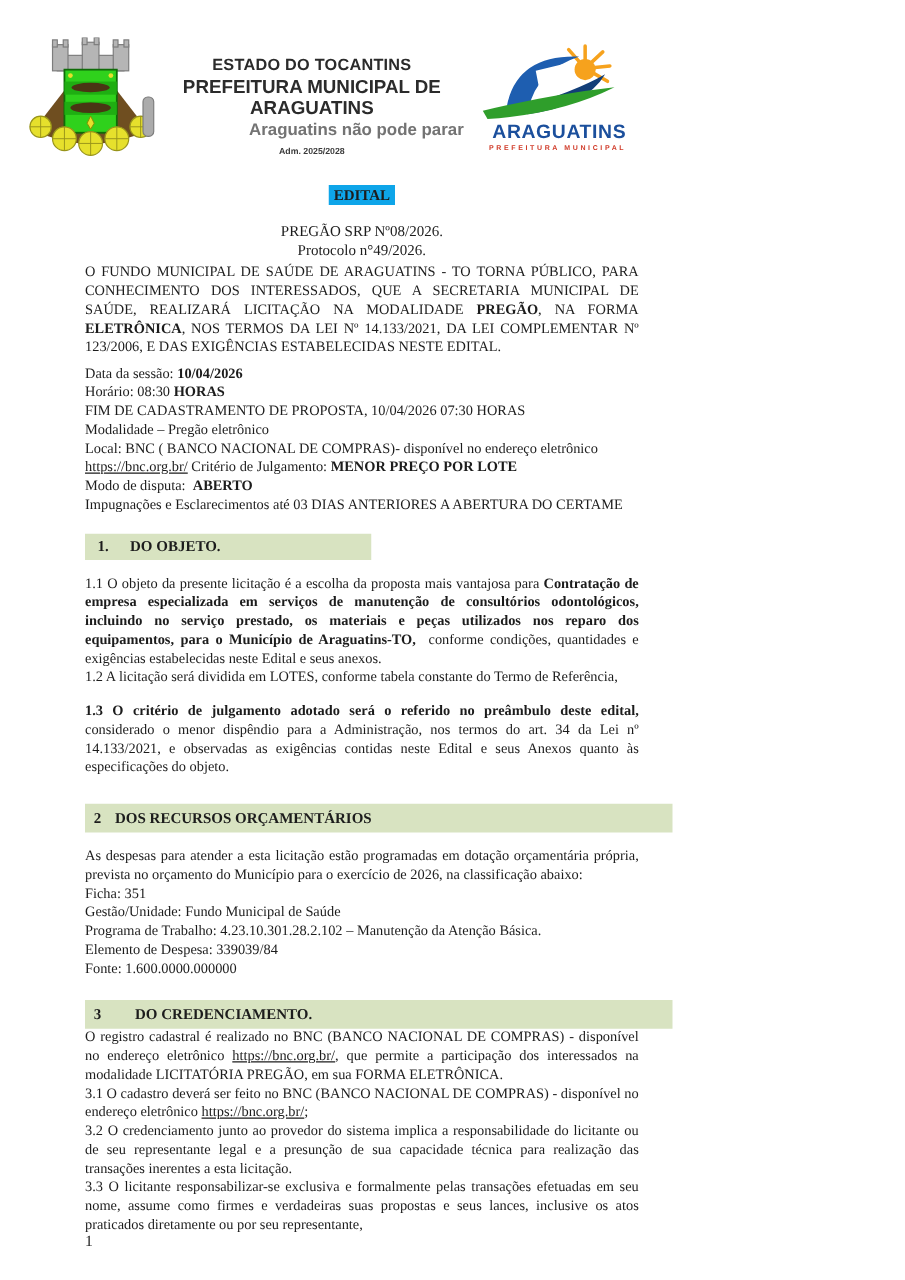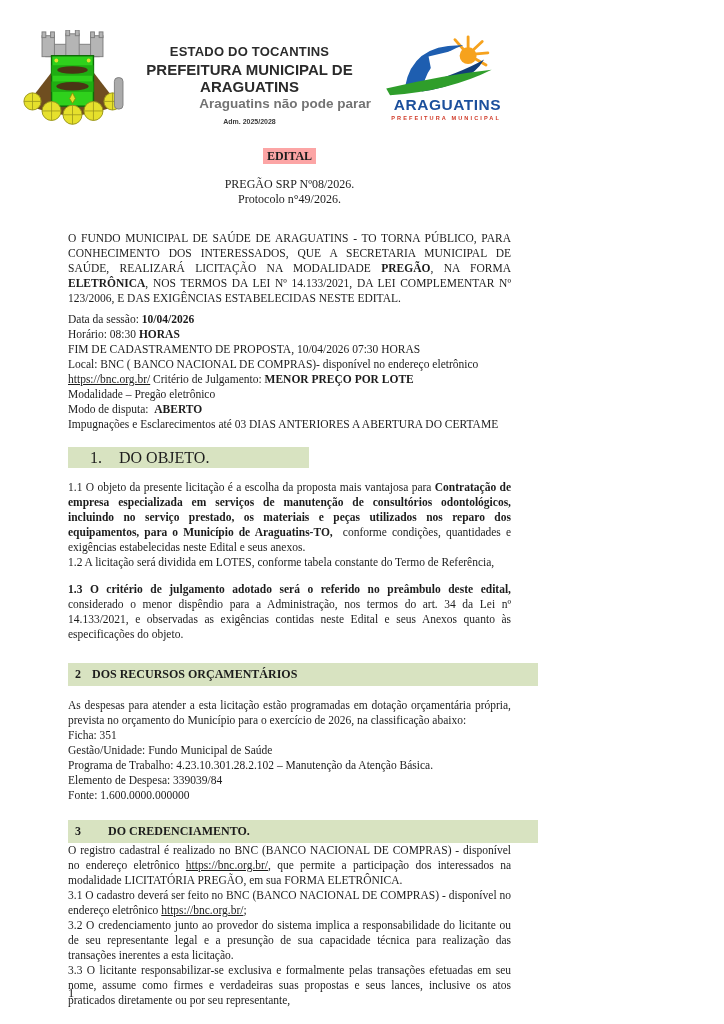--- a/index.html
+++ b/index.html
@@ -18,32 +18,32 @@
   .lh-logo{width:130px;margin-right:78px;flex:none;text-align:right;padding-top:4px;}
   .logo-name{font-family:"Liberation Sans",sans-serif;font-weight:bold;font-size:15.5px;
              color:#1b4f9c;letter-spacing:.5px;margin-top:-6px;}
   .logo-sub{font-family:"Liberation Sans",sans-serif;font-weight:bold;font-size:5.6px;
             color:#d03a28;letter-spacing:2.1px;margin-top:1px;}
   
   .doc{font-size:11.5px;line-height:15px;}
   .center{text-align:center;}
   .jt{text-align:justify;}
   .b{font-weight:bold;}
-  .hl{background:#fca5a5;}
+  .hl{background:#0ea5e9;}
   .edital{margin-top:15px;}
   .edital span{font-weight:bold;font-size:12px;padding:1px 4px;}
   .pregao{margin-top:13px;font-weight:normal;font-size:12px;line-height:15px;}
-  .intro{margin-top:24px;}
+  .intro{margin-top:3px;}
   .session{margin-top:6px;}
   .session .ln{min-height:15px;}
   a.link{color:inherit;text-decoration:underline;cursor:pointer;}
   
   .sec1{margin-top:15px;}
-  .sec1 .hl-box{display:inline-block;background:#d8e3c1;width:214px;padding:3px 5px 3px 22px;
-                font-weight:normal;font-size:16px;}
+  .sec1 .hl-box{display:inline-block;background:#d8e3c1;width:214px;padding:3px 5px 3px 10px;
+                font-weight:bold;font-size:12px;}
   .sec1 .num{margin-right:17px;}
   .band{background:#d8e3c1;margin-right:-27px;padding:4px 0 4px 7px;
         font-weight:bold;font-size:12px;}
   .band .ttl2{margin-left:11px;}
   .band .ttl3{margin-left:27px;}
   .band2{margin-top:21px;}
   .band3{margin-top:17px;}
   .p-obj{margin-top:12px;}
   .p-std{margin-top:0;}
   .budget{margin-top:12px;}
@@ -132,22 +132,22 @@
       <div>PREGÃO SRP Nº08/2026.</div>
       <div>Protocolo n°49/2026.</div>
     </div>
 
     <p class="jt intro" style="margin-bottom:0;"><span>O FUNDO MUNICIPAL DE SAÚDE DE ARAGUATINS - TO TORNA PÚBLICO, PARA CONHECIMENTO DOS INTERESSADOS, QUE A SECRETARIA MUNICIPAL DE SAÚDE, REALIZARÁ LICITAÇÃO NA MODALIDADE </span><span class="b">PREGÃO</span><span>, NA FORMA </span><span class="b">ELETRÔNICA</span><span>, NOS TERMOS DA LEI Nº 14.133/2021, DA LEI COMPLEMENTAR Nº 123/2006, E DAS EXIGÊNCIAS ESTABELECIDAS NESTE EDITAL.</span></p>
 
     <div class="session">
       <div class="ln"><span>Data da sessão: </span><span class="b">10/04/2026</span></div>
       <div class="ln"><span>Horário: 08:30 </span><span class="b">HORAS</span></div>
       <div class="ln">FIM DE CADASTRAMENTO DE PROPOSTA, 10/04/2026 07:30 HORAS</div>
+      <div class="ln">Modalidade – Pregão eletrônico</div>
       <div class="ln"><span>Local: BNC ( BANCO NACIONAL DE COMPRAS)- disponível no endereço eletrônico </span><a class="link">https://bnc.org.br/</a><span> Critério de Julgamento: </span><span class="b">MENOR PREÇO POR LOTE</span></div>
-      <div class="ln">Modalidade – Pregão eletrônico</div>
       <div class="ln"><span>Modo de disputa: &nbsp;</span><span class="b">ABERTO</span></div>
       <div class="ln">Impugnações e Esclarecimentos até 03 DIAS ANTERIORES A ABERTURA DO CERTAME</div>
     </div>
 
     <div class="sec1">
       <div class="hl-box"><span class="num">1.</span><span>DO OBJETO.</span></div>
     </div>
 
     <p class="jt p-obj" style="margin-bottom:0;"><span>1.1 O objeto da presente licitação é a escolha da proposta mais vantajosa para </span><span class="b">Contratação de empresa especializada em serviços de manutenção de consultórios odontológicos, incluindo no serviço prestado, os materiais e peças utilizados nos reparo dos equipamentos, para o Município de Araguatins-TO,</span><span> &nbsp;conforme condições, quantidades e exigências estabelecidas neste Edital e seus anexos.</span></p>
 

